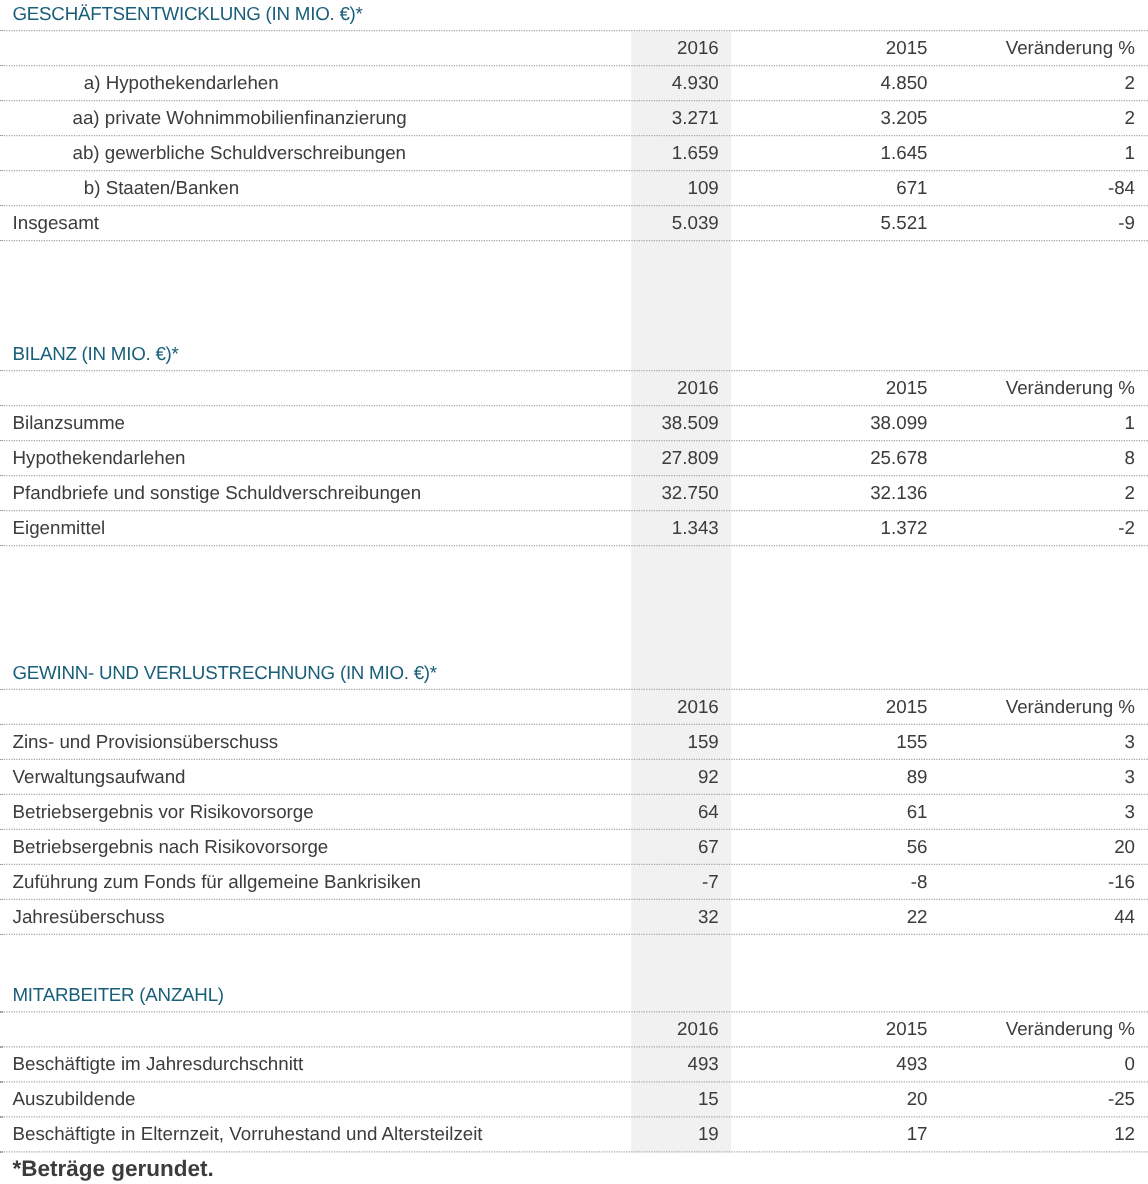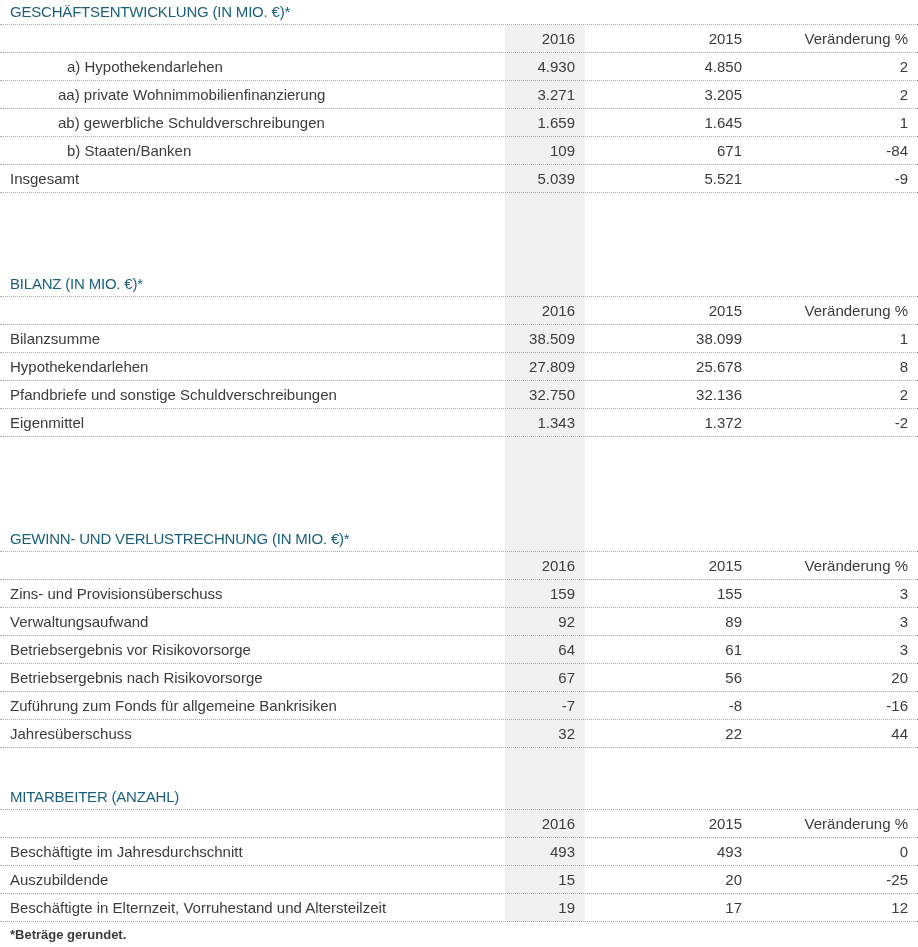--- a/index.html
+++ b/index.html
@@ -12,21 +12,21 @@
   .row { position:relative; height:28px; border-bottom:1px dotted #a8a8a8; box-sizing:border-box; }
   .row span { position:absolute; top:0; line-height:28px; white-space:nowrap; }
   .lbl { left:10px; }
   .lbl.ind1 { left:41px;margin-left:26px; }
   .lbl.ind2 { left:58px; }
   .c16 { right:343px; text-align:right; }
   .c15 { right:176px; }
   .cpct { right:10px; text-align:left; }
   .row.bold span { font-weight:normal; }
   .row.boldlabel .lbl { font-weight:bold; }
-  .footnote { position:absolute; left:10px; top:923px; line-height:24px; font-weight:bold; font-size:13px; z-index:1; }
+  .footnote { position:absolute; left:10px; top:923px; line-height:24px; font-weight:bold; font-size:18px; z-index:1; }
 </style>
 </head>
 <body>
 
 <div class="graycol"></div>
 
 <div class="section" style="top:0px;">
   <div class="sec-title">GESCHÄFTSENTWICKLUNG (IN MIO. €)*</div>
   <div class="row">
     <span class="c16">2016</span>

